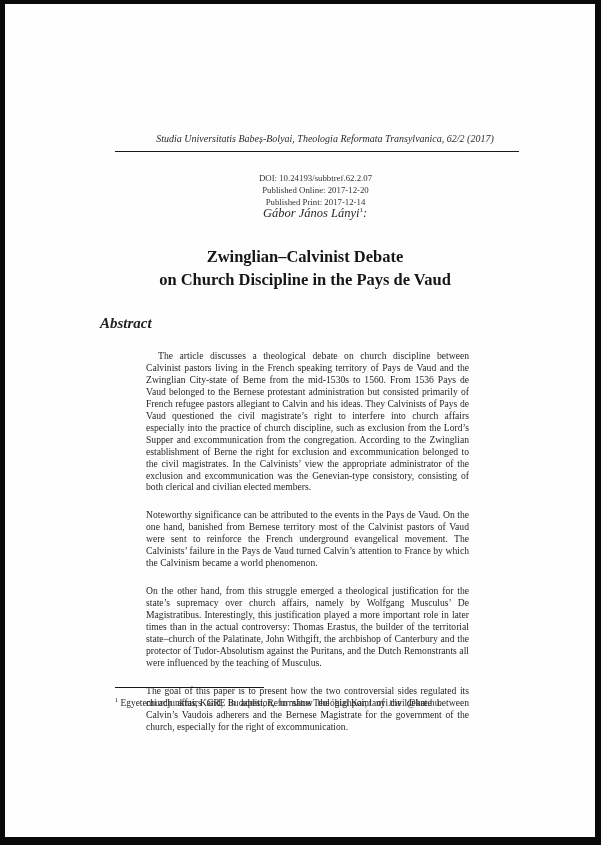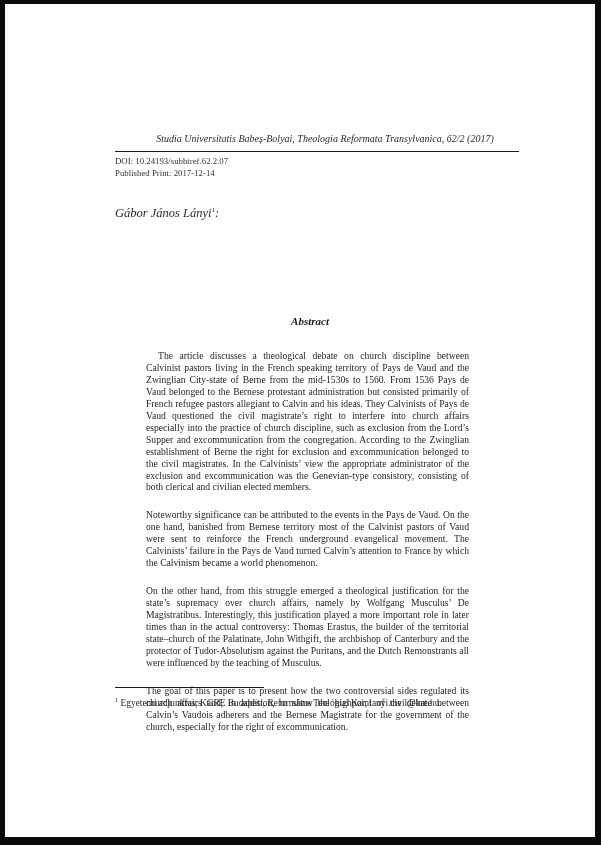--- a/index.html
+++ b/index.html
@@ -25,47 +25,47 @@
     font-style: italic;
     font-size: 10px;
     color: #2b2b2b;
     white-space: nowrap;
   }
   .header-rule {
     top: 147px; left: 110px; width: 404px;
     border-top: 1.6px solid #1a1a1a;
   }
   .doi-block {
-    top: 151px; left: 110px; width: 401px;
-    text-align: left;
+    top: 168px; left: 110px; width: 401px;
+    text-align: center;
     font-size: 8.8px;
     line-height: 12.1px;
     color: #333;
   }
   .author-line {
     top: 202px; left: 110px; width: 400px;
     font-style: italic;
     font-size: 12.5px;
     color: #2a2a2a;
+    text-align: center;
   }
   .author-line sup { font-size: 7px; font-style: normal; }
   .title-block {
     top: 241px; left: 90px; width: 420px;
     text-align: center;
     font-weight: bold;
     font-size: 16.5px;
     line-height: 23px;
     color: #161616;
   }
   .abstract-heading {
     top: 311px; left: 95px; width: 420px;
-    text-align: center;
     font-weight: bold;
     font-style: italic;
-    font-size: 11px;
+    font-size: 15px;
     color: #222;
   }
   .abstract-body {
     top: 330px; left: 125px; width: 355px;
     font-size: 9.65px;
     line-height: 11.95px;
     text-align: justify;
     color: #272727;
   }
   .abstract-body p { margin: 16px; }
@@ -87,25 +87,30 @@
 <body>
 
 <div class="page">
 
   <div class="block journal-header">Studia Universitatis Babeș-Bolyai, Theologia Reformata Transylvanica, 62/2 (2017)</div>
 
   <div class="block header-rule"></div>
 
   <div class="block doi-block">
     <div>DOI: 10.24193/subbtref.62.2.07</div>
+    <div>Published Online: 2017-12-20</div>
     <div>Published Print: 2017-12-14</div>
   </div>
 
   <div class="block author-line"><span>Gábor János Lányi</span><sup>1</sup><span>:</span></div>
 
+  <div class="block title-block">
+    <div>Zwinglian–Calvinist Debate</div>
+    <div>on Church Discipline in the Pays de Vaud</div>
+  </div>
 
   <div class="block abstract-heading">Abstract</div>
 
   <div class="block abstract-body">
       <p class="indent"><span>The article discusses a theological debate on church discipline between Calvinist pastors living in the French speaking territory of Pays de Vaud and the Zwinglian City-state of Berne from the mid-1530s to 1560. From 1536 Pays de Vaud belonged to the Bernese protestant administration but consisted primarily of French refugee pastors allegiant to Calvin and his ideas. They Calvinists of Pays de Vaud questioned the civil magistrate’s right to interfere into church affairs especially into the practice of church discipline, such as exclusion from the Lord’s Supper and excommunication from the congregation. According to the Zwinglian establishment of Berne the right for exclusion and excommunication belonged to the civil magistrates. In the Calvinists’ view the appropriate administrator of the exclusion and excommunication was the Genevian-type consistory, consisting of both clerical and civilian elected members.</span></p>
       <p class=""><span>Noteworthy significance can be attributed to the events in the Pays de Vaud. On the one hand, banished from Bernese territory most of the Calvinist pastors of Vaud were sent to reinforce the French underground evangelical movement. The Calvinists’ failure in the Pays de Vaud turned Calvin’s attention to France by which the Calvinism became a world phenomenon.</span></p>
       <p class=""><span>On the other hand, from this struggle emerged a theological justification for the state’s supremacy over church affairs, namely by Wolfgang Musculus’ </span><span class="it">De Magistratibus</span><span>. Interestingly, this justification played a more important role in later times than in the actual controversy: Thomas Erastus, the builder of the territorial state–church of the Palatinate, John Withgift, the archbishop of Canterbury and the protector of Tudor-Absolutism against the Puritans, and the Dutch Remonstrants all were influenced by the teaching of Musculus.</span></p>
       <p class=""><span>The goal of this paper is to present how the two controversial sides regulated its church affairs and, in addition, to show the highpoint of the debate between Calvin’s Vaudois adherers and the Bernese Magistrate for the government of the church, especially for the right of excommunication.</span></p>
     </div>
 

